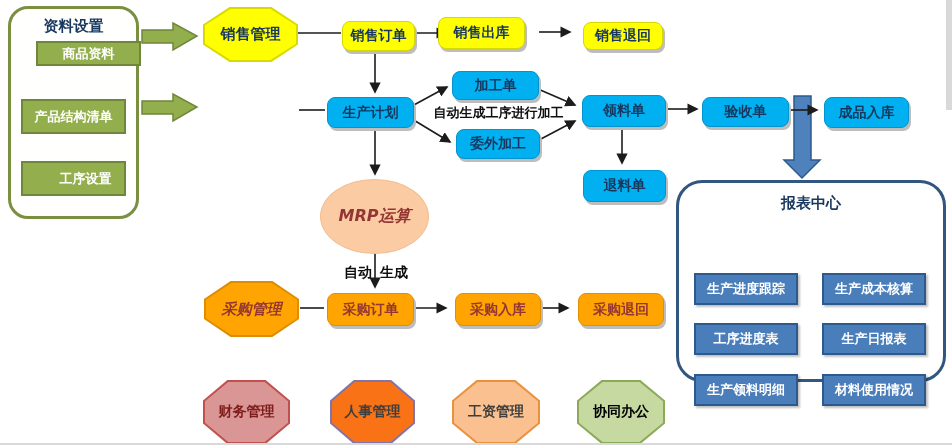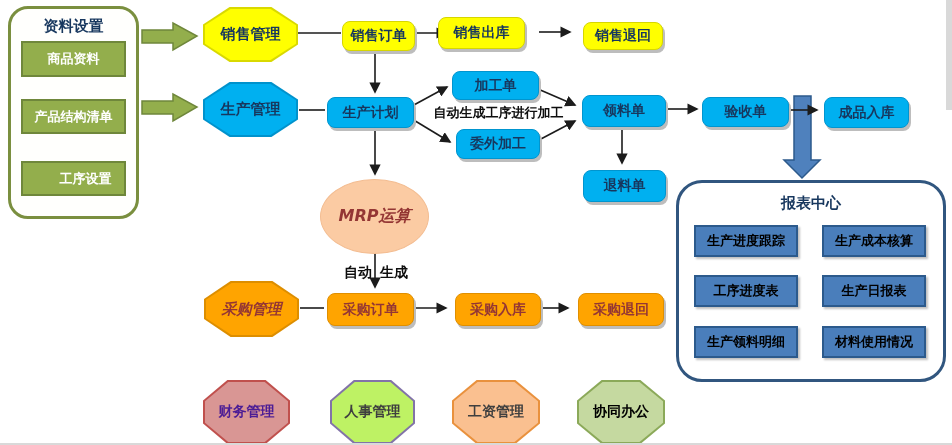--- a/index.html
+++ b/index.html
@@ -24,22 +24,22 @@
   .oct .edge,.oct .fill{
     position:absolute;
     clip-path:polygon(28% 0%,72% 0%,100% 32%,100% 68%,72% 100%,28% 100%,0% 68%,0% 32%);
   }
   .oct .edge{inset:0;}
   .oct .fill{inset:2px;display:flex;align-items:center;justify-content:center;
     font-weight:700;font-size:15px;white-space:nowrap;}
   .oct.sales .edge{background:#d9d900;} .oct.sales .fill{background:#FFFF00;color:#17375E;}
   .oct.prod  .edge{background:#0092cc;} .oct.prod  .fill{background:#00B0F0;color:#17375E;}
   .oct.purch .edge{background:#dd8e00;} .oct.purch .fill{background:#FFA400;color:#943634;}
-  .oct.fin   .edge{background:#C0504D;} .oct.fin   .fill{background:#D99694;color:#4c1d95;font-size:14px;}
-  .oct.hr    .edge{background:#8273A8;} .oct.hr    .fill{background:#bef264;color:#3F3F3F;font-size:14px;}
+  .oct.fin   .edge{background:#C0504D;} .oct.fin   .fill{background:#D99694;color:#7f1d1d;font-size:14px;}
+  .oct.hr    .edge{background:#8273A8;} .oct.hr    .fill{background:#f97316;color:#3F3F3F;font-size:14px;}
   .oct.pay   .edge{background:#E9913D;} .oct.pay   .fill{background:#FAC090;color:#3F3F3F;font-size:14px;}
   .oct.off   .edge{background:#8BA959;} .oct.off   .fill{background:#C5D9A0;color:#000000;font-size:14px;}
 
   .ellipse{
     position:absolute;border-radius:50%;background:#FBCBA3;border:1px solid #f3bd92;
     display:flex;align-items:center;justify-content:center;
     color:#943634;font-weight:700;font-size:16px;
   }
 
   
@@ -64,22 +64,23 @@
     border:3px solid #31567F;border-radius:26px;background:#ffffff;box-sizing:border-box;
   }
   .report-title{
     position:absolute;left:0;right:0;top:11px;text-align:center;
     color:#17375E;font-weight:700;font-size:15px;
   }
   .report-btn{
     position:absolute;width:104px;height:32px;
     background:#4A7EBB;border:2px solid #2C5A8C;box-sizing:border-box;
     display:flex;align-items:center;justify-content:center;
-    color:#000000;font-weight:700;font-size:13px;white-space:nowrap;
+    color:#ffffff;font-weight:700;font-size:13px;white-space:nowrap;
     box-shadow:2px 2px 2px rgba(0,0,0,0.25);
+    margin-top:48px;
   }
 
   .note{position:absolute;color:#0e0e0e;font-weight:600;font-size:13px;white-space:nowrap;}
   .edge-artifact{position:absolute;background:#d9d9d9;}
 </style>
 </head>
 <body>
 
 <div class="stage">
 
@@ -113,32 +114,28 @@
       <line x1="622" y1="126" x2="622" y2="163" marker-end="url(#arw)"></line>
       <line x1="375" y1="128" x2="375" y2="174" marker-end="url(#arw)"></line>
       <line x1="375" y1="253" x2="375" y2="287" marker-end="url(#arw)"></line>
       <line x1="413" y1="308" x2="446" y2="308" marker-end="url(#arw)"></line>
       <line x1="539" y1="308" x2="568" y2="308" marker-end="url(#arw)"></line>
     </g>
   </svg>
 
   <div class="panel">
     <div class="panel-title">资料设置</div>
-    <div class="green-item" style="top:32px;height:36px;">商品资料</div>
+    <div class="green-item" style="top:32px;height:25px;margin-left:15px;">商品资料</div>
     <div class="green-item" style="top:90px;">产品结构清单</div>
     <div class="green-item" style="top:152px;padding-left:24px;">工序设置</div>
   </div>
 
   <div class="oct sales" style="left:203px;top:7px;width:95px;height:55px;">
     <div class="edge"></div>
     <div class="fill">销售管理</div>
-  </div>
-  <div class="oct prod" style="left:203px;top:82px;width:95px;height:55px;">
-    <div class="edge"></div>
-    <div class="fill">生产管理</div>
   </div>
   <div class="oct purch" style="left:204px;top:281px;width:95px;height:56px;font-style:italic;">
     <div class="edge"></div>
     <div class="fill">采购管理</div>
   </div>
   <div class="oct fin" style="left:203px;top:380px;width:87px;height:64px;">
     <div class="edge"></div>
     <div class="fill">财务管理</div>
   </div>
   <div class="oct hr" style="left:330px;top:380px;width:85px;height:64px;">

